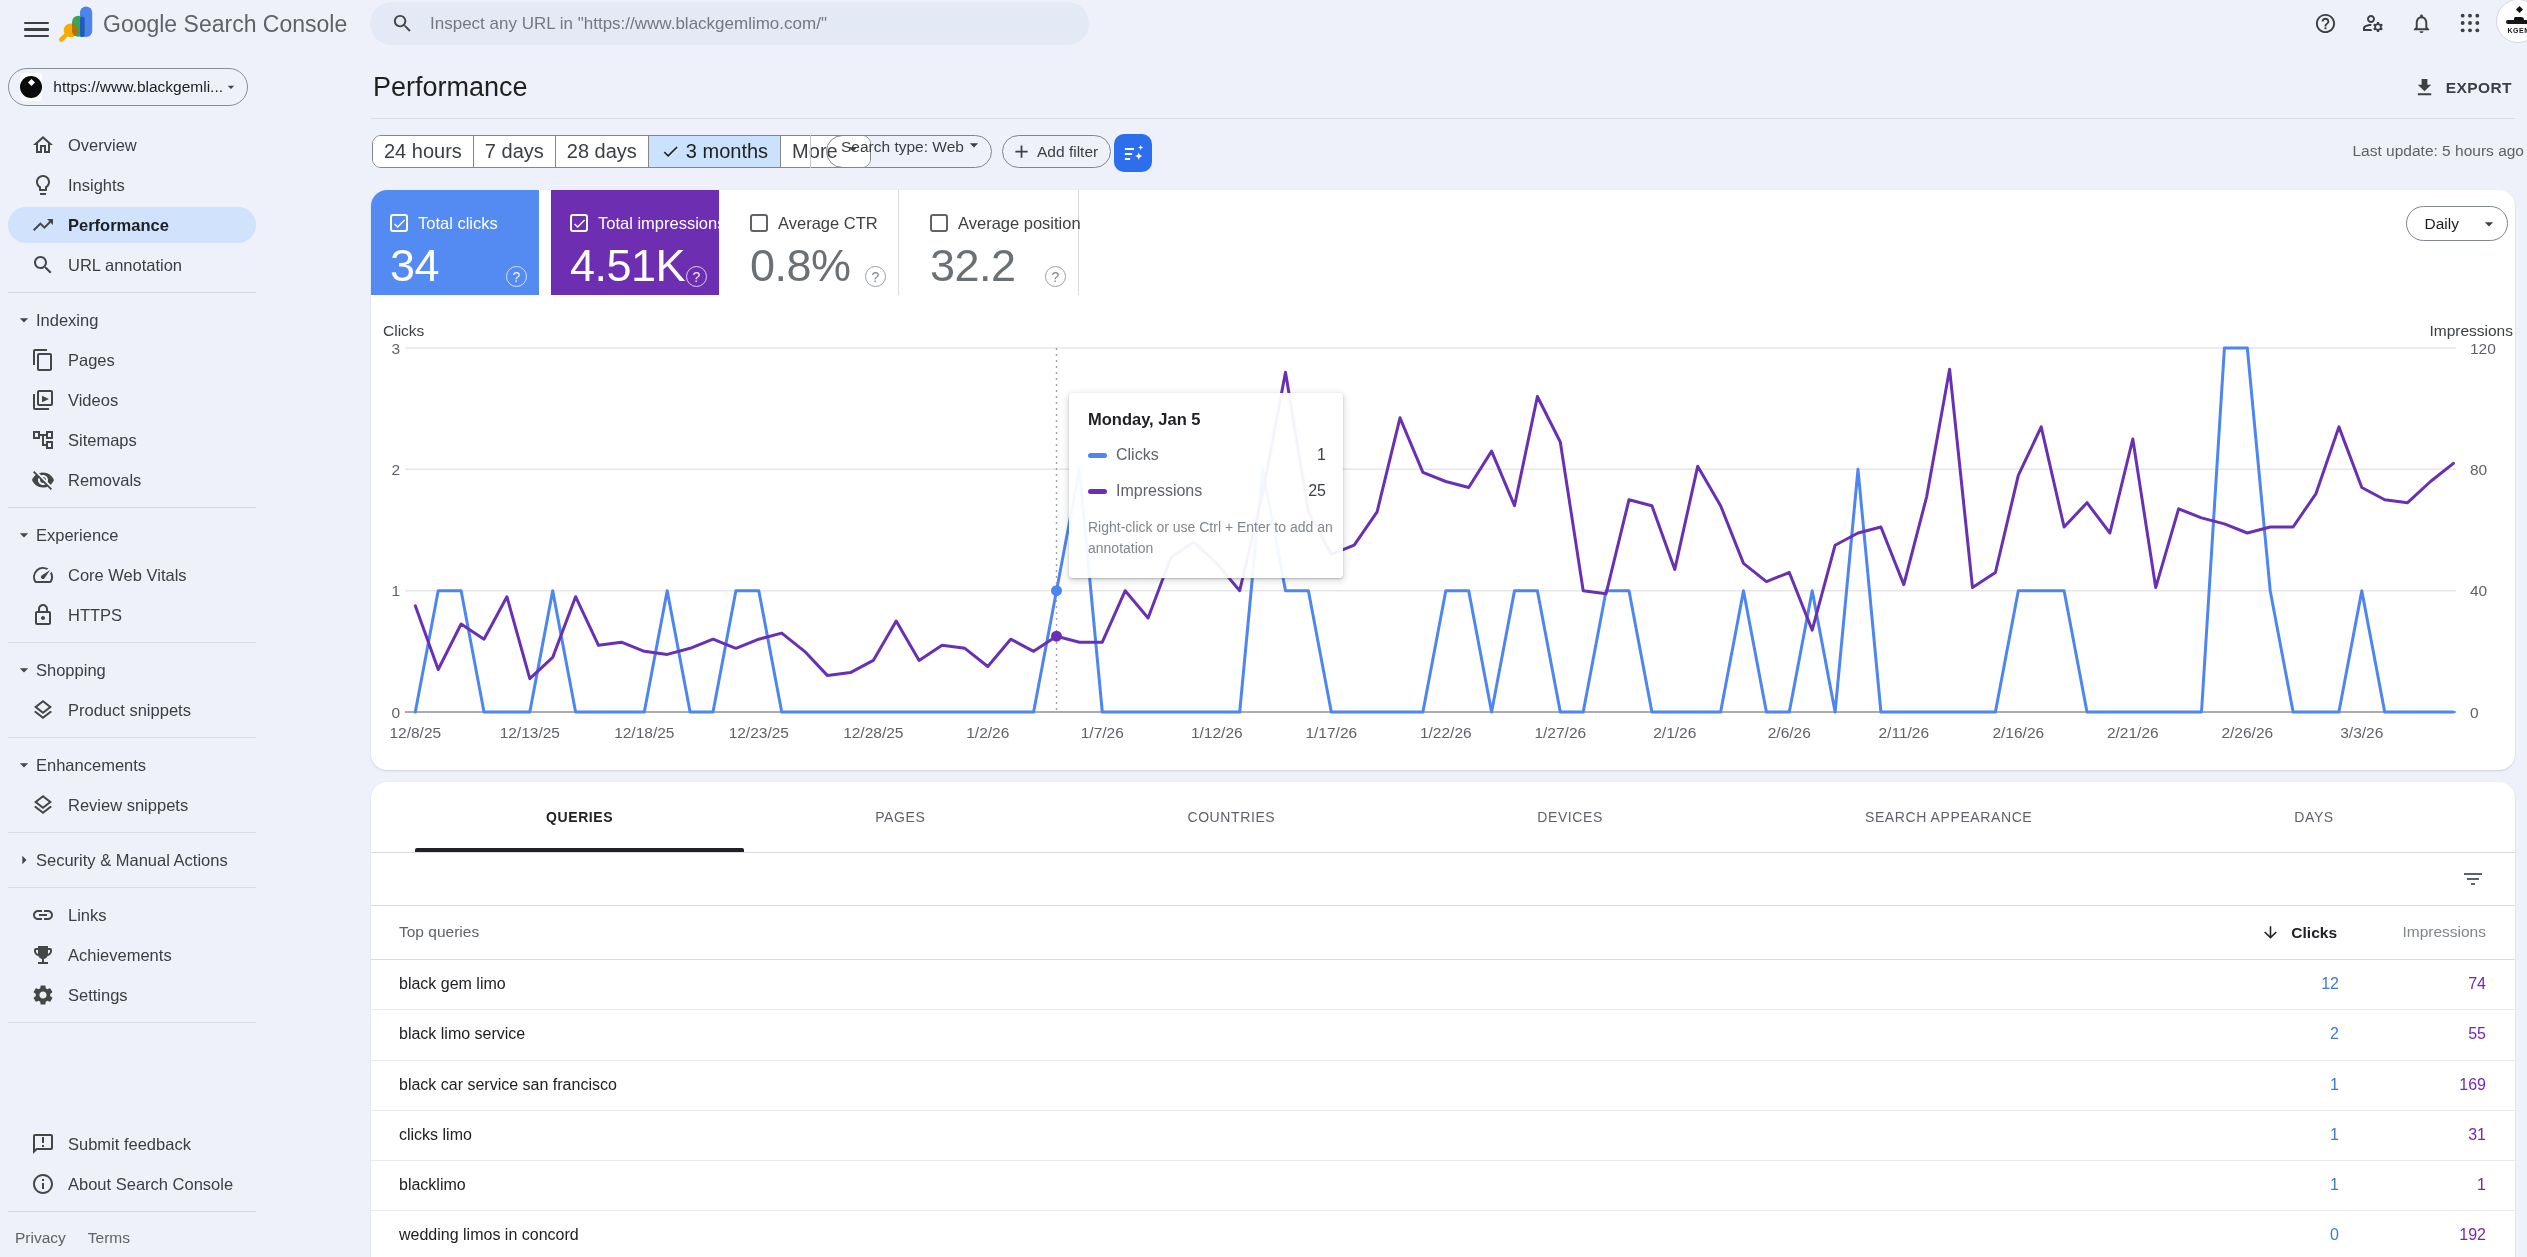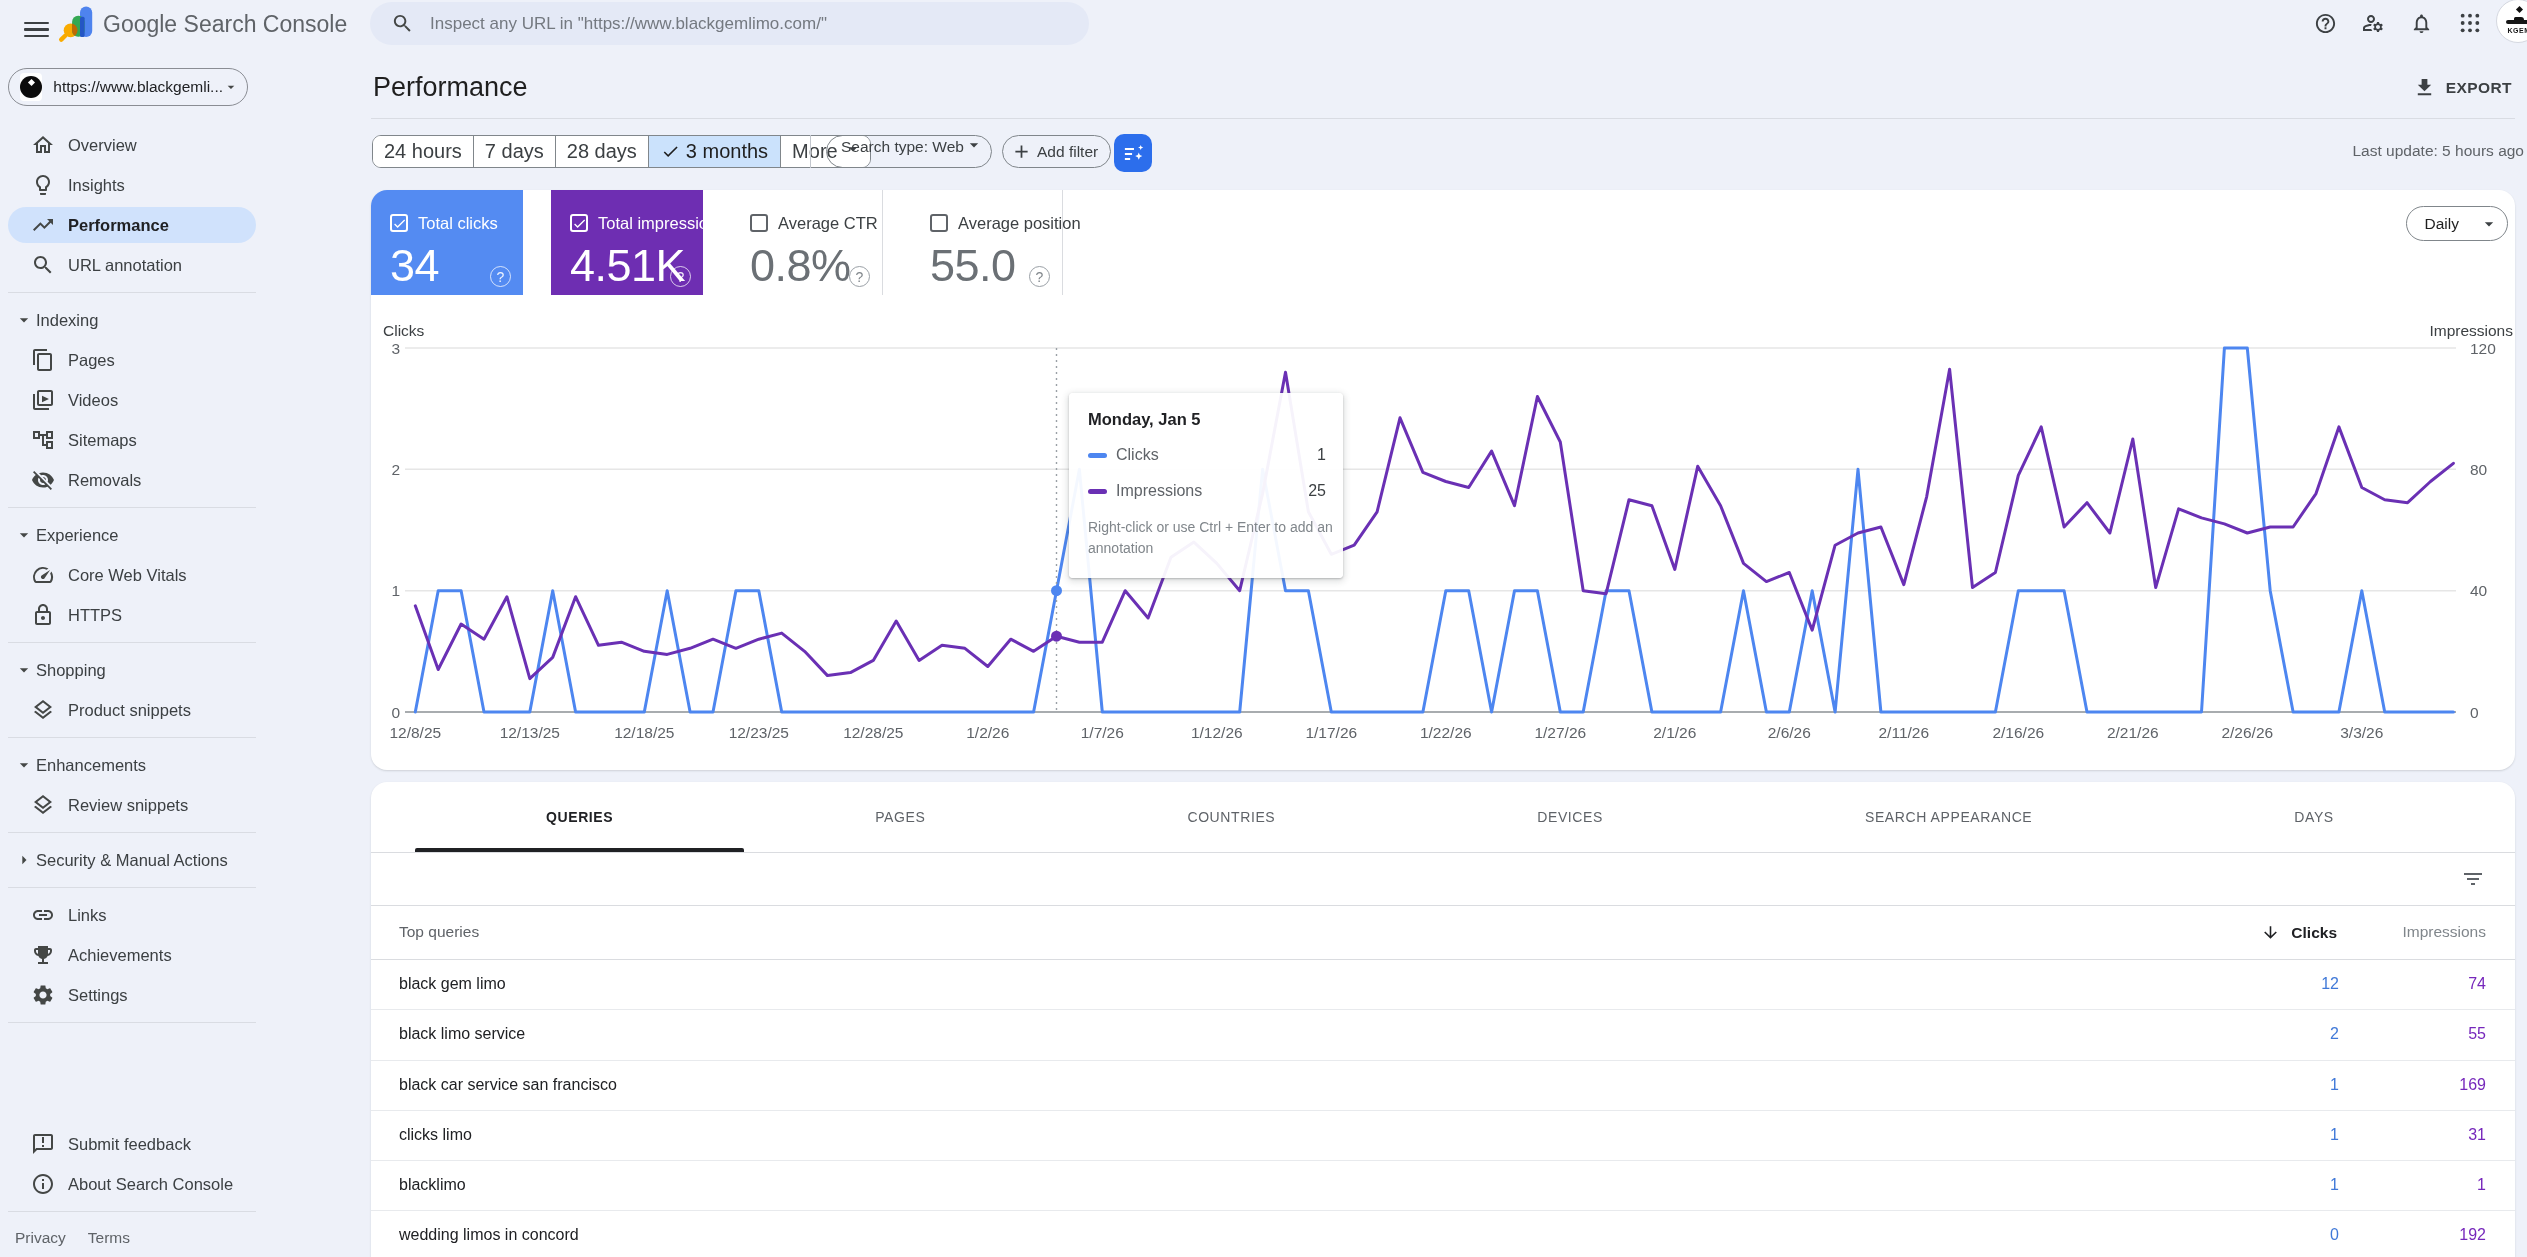--- a/index.html
+++ b/index.html
@@ -59,21 +59,21 @@
   .chip .caret { margin-left:5px; margin-right:-4px; }
   .pill { position:absolute; top:77px; height:33px; border:1px solid #80868b; border-radius:17px; background:transparent; display:flex; align-items:center; font-size:15.5px; color:#3c4043; cursor:pointer; white-space:nowrap; }
   #vsep1 { position:absolute; left:439px; top:77px; height:33px; width:1px; background:#c3c7ce; }
   #search-type { left:455px; padding:0 7px 9px 14px; }
   #add-filter { left:631px; padding:0 12px 0 8px; gap:5px; }
   #ai-filter { position:absolute; left:743px; top:76px; width:38px; height:38px; border-radius:10px; background:#2c6eec; display:flex; align-items:center; justify-content:center; cursor:pointer; }
   #last-update { position:absolute; right:-9px; top:84px; font-size:15.5px; color:#5f6368; }
 
   
   #chart-card { position:absolute; left:0; top:132px; width:2144px; height:580px; background:#fff; border-radius:16px; box-shadow:0 1px 2px rgba(60,64,67,.18); }
-  .mcard { position:absolute; top:0; width:152px; height:105px; cursor:pointer; }
+  .mcard { position:absolute; top:0; width:168px; height:105px; cursor:pointer; }
   .mcard .cb { position:absolute; left:19px; top:24px; width:18px; height:18px; border-radius:3px; }
   .mcard .lbl { position:absolute; left:47px; top:24px; font-size:16.5px; white-space:nowrap; }
   .mcard .val { position:absolute; left:19px; top:50px; font-size:45px; letter-spacing:-0.5px; }
   .mcard .q { position:absolute; right:12px; bottom:8px; width:21px; height:21px; border-radius:50%; font-size:14px; display:flex; align-items:center; justify-content:center; }
   #card-clicks { left:0; background:#548bf2; border-radius:16px 0 0 0; }
   #card-impressions { left:180px; background:#6e2eb2; }
   #card-clicks .lbl, #card-impressions .lbl, #card-clicks .val, #card-impressions .val { color:#fff; }
   #card-clicks .cb, #card-impressions .cb { border:2px solid #fff; }
   #card-clicks .q, #card-impressions .q { border:1.6px solid rgba(255,255,255,.75); color:rgba(255,255,255,.9); }
   #card-ctr { left:360px; border-right:1px solid #dadce0; }
@@ -429,21 +429,21 @@
       </div>
       <div class="mcard" id="card-ctr">
         <span class="cb"></span>
         <span class="lbl">Average CTR</span>
         <span class="val">0.8%</span>
         <span class="q">?</span>
       </div>
       <div class="mcard" id="card-position">
         <span class="cb"></span>
         <span class="lbl">Average position</span>
-        <span class="val">55.0</span>
+        <span class="val">32.2</span>
         <span class="q">?</span>
       </div>
       <div id="daily-btn">
         <span>Daily</span>
         <svg width="20" height="20" viewBox="0 0 24 24" fill="#3c4043">
             <path d="M7 10l5 5 5-5z"></path>
           </svg>
       </div>
 
       <div id="chart-wrap">

